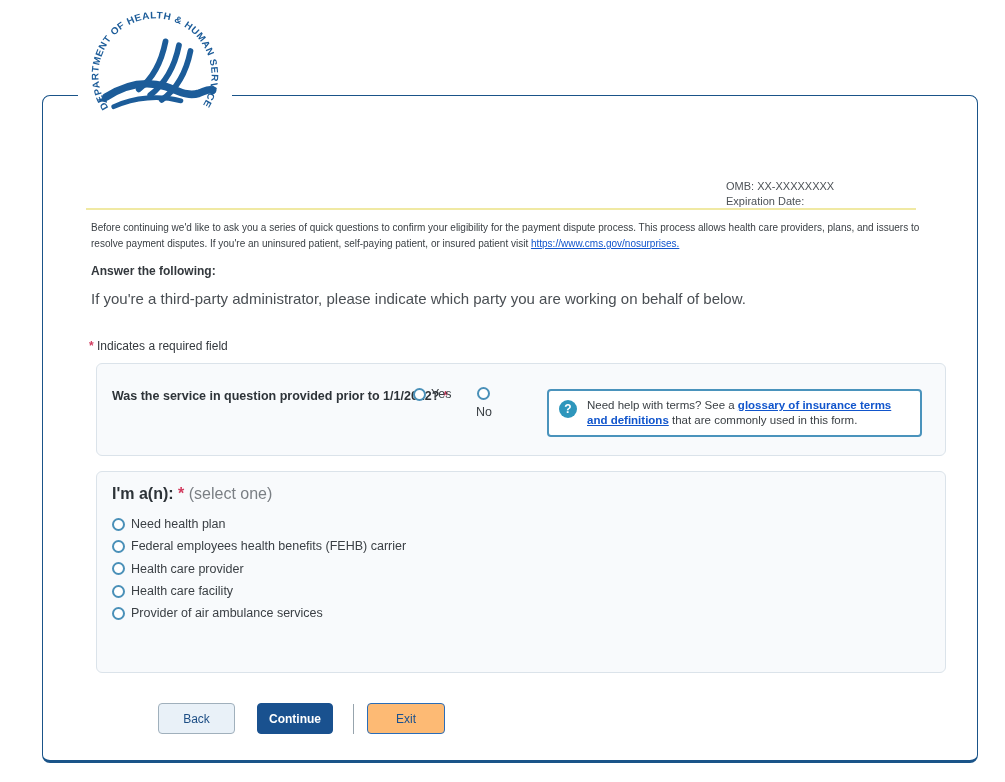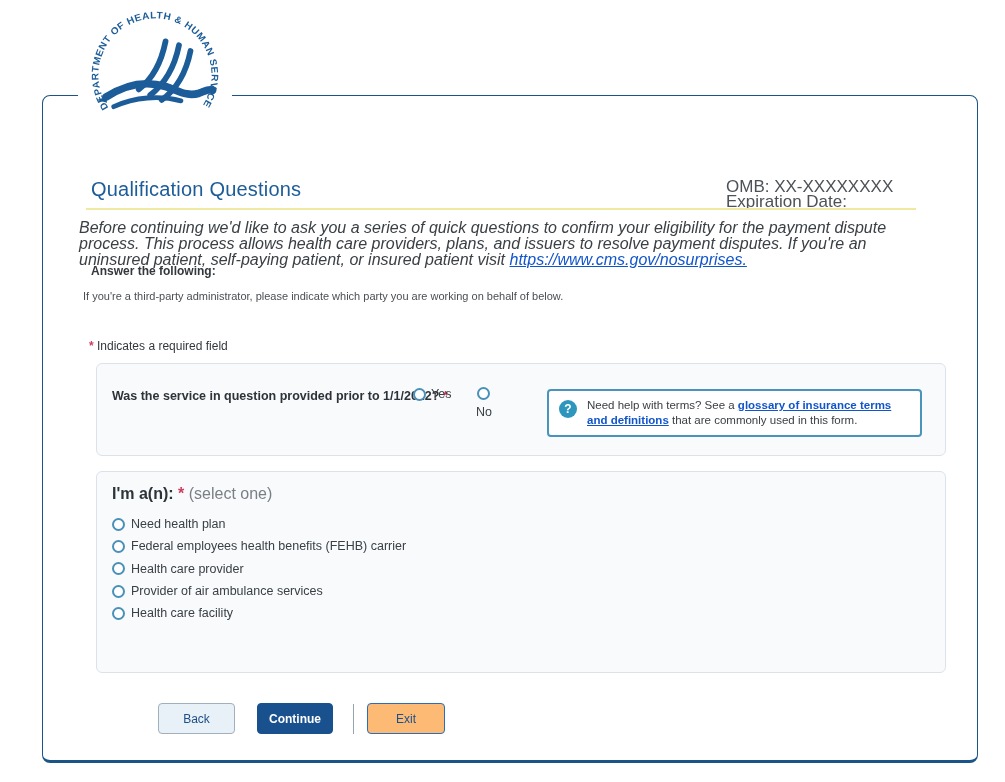--- a/index.html
+++ b/index.html
@@ -15,33 +15,33 @@
   }
   .logo-box {
     position:absolute; left:78px; top:4px; width:154px; height:141px;
     background:#ffffff; z-index:3; display:flex; align-items:center; justify-content:center;
   }
   .page-title {
     position:absolute; left:48px; top:82px; font-size:20px; color:#1c5c99;
     letter-spacing:0.2px; font-weight:500;
   }
   .omb-block {
-    position:absolute; left:683px; top:83px; font-size:17px; color:#4d5257; line-height:15px;
+    position:absolute; left:683px; top:83px; font-size:11px; color:#4d5257; line-height:15px;
   }
   .gold-rule {
     position:absolute; left:43px; top:112px; width:830px; height:2px; background:#f0e9a3;
   }
   .intro-para {
-    position:absolute; left:36px; top:124px; width:844px; font-size:16px;
-    line-height:16px; color:#3b4045;font-style:italic;
+    position:absolute; left:48px; top:124px; width:844px; font-size:10px;
+    line-height:16px; color:#3b4045;
   }
   .intro-para a, .help-text a { color:#1155cc; text-decoration:underline; font-weight:bold; }
   .intro-para a { font-weight:normal; }
   .answer-heading { position:absolute; left:48px; top:168px; font-size:12px; font-weight:bold; color:#33383d; }
-  .third-party { position:absolute; left:40px; top:194px; font-size:11px; color:#4a4f54; }
+  .third-party { position:absolute; left:48px; top:194px; font-size:15px; color:#4a4f54; }
   .required-note { position:absolute; left:46px; top:243px; font-size:12px; color:#33383d; }
   .req-star { color:#d23b5f; font-weight:bold; }
   .qbox {
     position:absolute; left:53px; width:850px; background:#f8fafc;
     border:1px solid #dbe3ea; border-radius:6px;
   }
   .qbox1 { top:267px; height:93px; }
   .qbox2 { top:375px; height:202px; }
   .q1-label { position:absolute; left:15px; top:25px; font-size:12.5px; font-weight:bold; color:#2d3338; }
   .radio-inline { position:absolute; top:23px; display:flex; align-items:center; gap:5px; cursor:pointer; }
@@ -76,21 +76,20 @@
   .btn-back { width:77px; background:#e9f1f8; border:1px solid #a0b0bc; color:#1d4e85; }
   .btn-continue { width:76px; background:#19518f; border:1px solid #19518f; color:#ffffff; font-weight:bold; margin-left:22px; }
   .btn-divider { width:1px; height:30px; background:#97a4ad; margin-left:20px; }
   .btn-exit { width:78px; background:#fdba74; border:1.5px solid #2a6db8; color:#19518f; margin-left:13px; }
 </style>
 </head>
 <body>
 
 <div class="card">
 
-  <h1 class="page-title">Qualification Questions</h1>
 
   <div class="omb-block">
     <div>OMB: XX-XXXXXXXX</div>
     <div>Expiration Date:</div>
   </div>
 
   <div class="gold-rule"></div>
 
   <p class="intro-para"><span>Before continuing we'd like to ask you a series of quick questions to confirm your eligibility for the payment dispute process. This process allows health care providers, plans, and issuers to resolve payment disputes. If you're an uninsured patient, self-paying patient, or insured patient visit </span><a href="#">https://www.cms.gov/nosurprises.</a></p>
 
@@ -133,25 +132,25 @@
       <div class="q2-option">
         <span class="radio-circle"></span>
         <span class="radio-label">Federal employees health benefits (FEHB) carrier</span>
       </div>
       <div class="q2-option">
         <span class="radio-circle"></span>
         <span class="radio-label">Health care provider</span>
       </div>
       <div class="q2-option">
         <span class="radio-circle"></span>
-        <span class="radio-label">Provider of air ambulance services</span>
+        <span class="radio-label">Health care facility</span>
       </div>
       <div class="q2-option">
         <span class="radio-circle"></span>
-        <span class="radio-label">Health care facility</span>
+        <span class="radio-label">Provider of air ambulance services</span>
       </div>
     </div>
   </div>
 
   <div class="btn-row">
     <button class="btn btn-back">Back</button>
     <button class="btn btn-continue">Continue</button>
     <div class="btn-divider"></div>
     <button class="btn btn-exit">Exit</button>
   </div>

